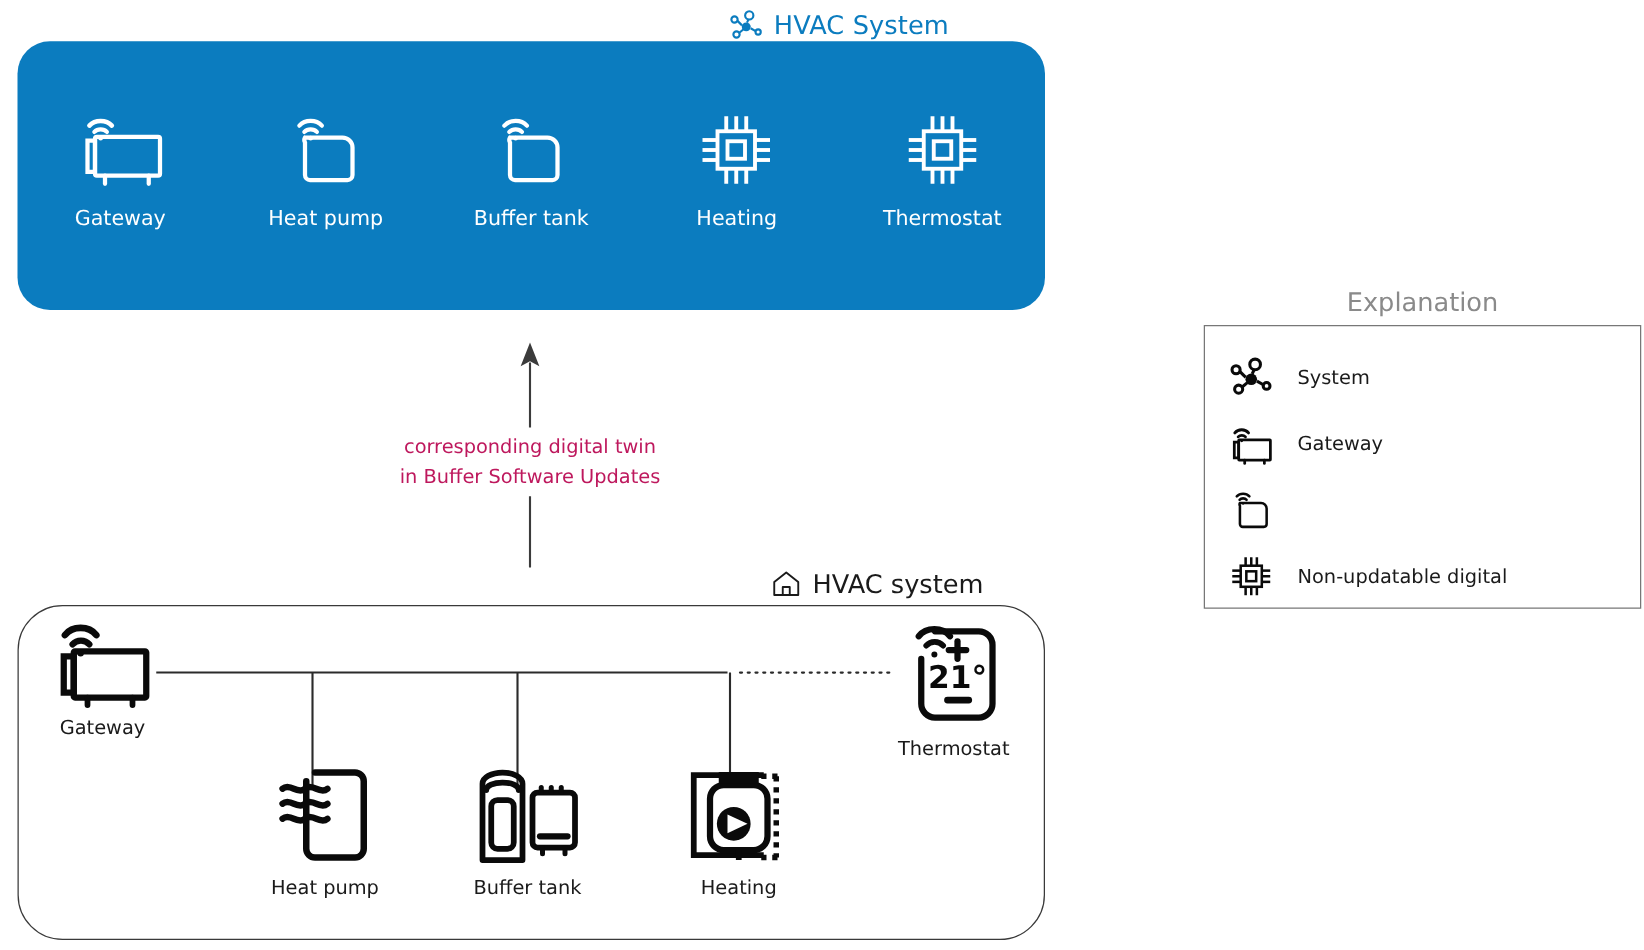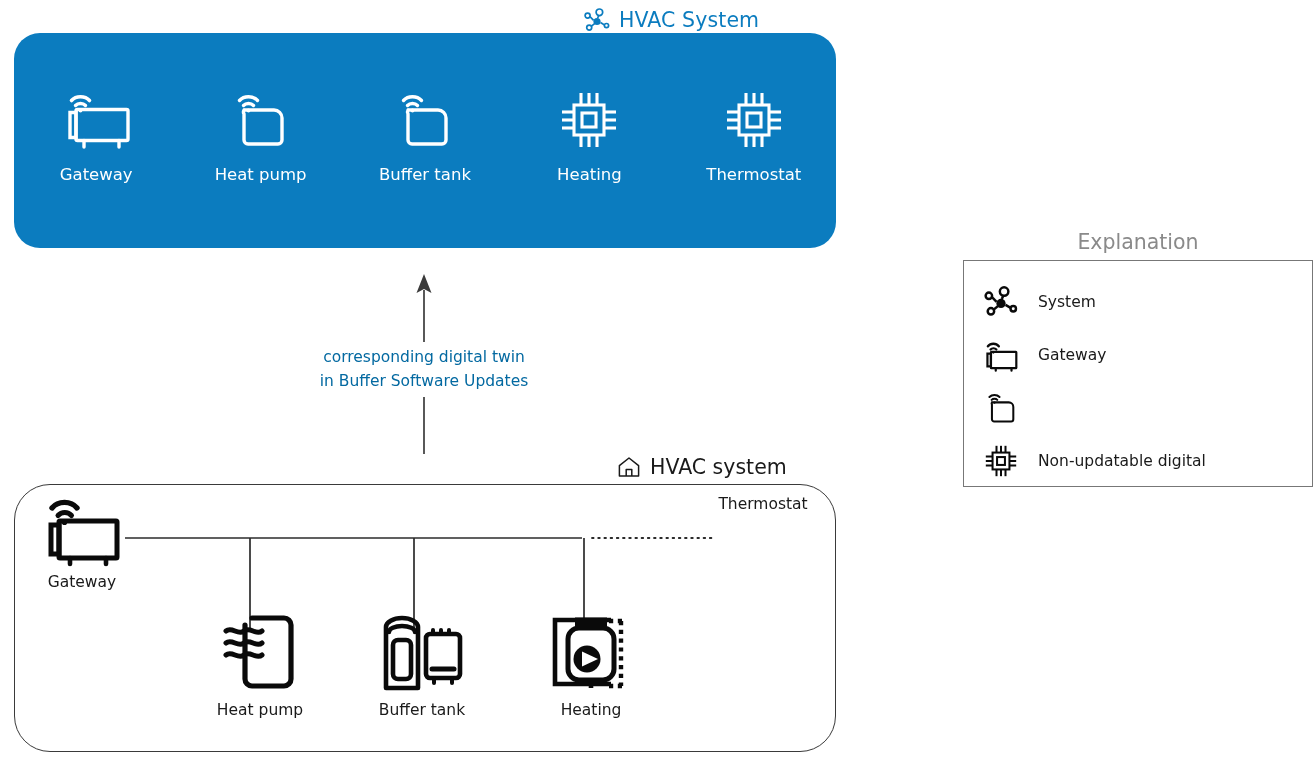--- a/index.html
+++ b/index.html
@@ -88,21 +88,21 @@
   #twin-caption {
     position: absolute;
     left: 288px;
     top: 342px;
     width: 272px;
     text-align: center;
     background: #ffffff;
     padding: 4px 0;
     line-height: 1.52;
     font-size: 15.5px;
-    color: #0369a1;
+    color: #be185d;
   }
 
   
   #real-title {
     position: absolute;
     left: 617px;
     top: 453px;
     height: 28px;
     display: flex;
     align-items: center;
@@ -397,20 +397,32 @@
           <line x1="76" y1="9" x2="76" y2="74"></line>
           <line x1="64" y1="9" x2="78" y2="9"></line>
           <line x1="64" y1="74" x2="78" y2="74"></line>
         </g>
       </svg>
     </div>
     <div class="lbl">Heating</div>
   </div>
 
   <div class="dev" id="dev-thermostat">
+    <div>
+      <svg width="96" height="86" viewBox="0 0 96 86" fill="none" stroke="#0a0a0a" stroke-width="4.6" stroke-linecap="round">
+        <path d="M20 14 C26 6.5, 39 6.5, 45 14" stroke-width="5"></path>
+        <path d="M26 21.5 C29.5 17.5, 36 17.5, 39.5 21.5" stroke-width="4.6"></path>
+        <circle cx="32.5" cy="28.5" r="2.4" fill="#0a0a0a" stroke="none"></circle>
+        <path d="M33 10 h35 a11 11 0 0 1 11 11 v47 a11 11 0 0 1 -11 11 h-35 a11 11 0 0 1 -11 -11 v-36" stroke-width="5"></path>
+        <line x1="51" y1="18" x2="51" y2="32" stroke-width="5"></line>
+        <line x1="44" y1="25" x2="58" y2="25" stroke-width="5"></line>
+        <line x1="43" y1="65" x2="60" y2="65" stroke-width="5.4"></line>
+        <text x="51" y="55" text-anchor="middle" font-family="DejaVu Sans, Liberation Sans, sans-serif" font-size="25" font-weight="bold" fill="#0a0a0a" stroke="none">21°</text>
+      </svg>
+    </div>
     <div class="lbl">Thermostat</div>
   </div>
 
   <div id="legend-title">Explanation</div>
   <div id="legend-box">
 
     <div class="legend-item">
       <span class="ic">
         <svg width="34" height="31" viewBox="0 0 26 24" fill="none" stroke="#0a0a0a" stroke-width="1.9">
           <circle cx="13" cy="13.5" r="3.6" fill="#0a0a0a" stroke="none"></circle>

